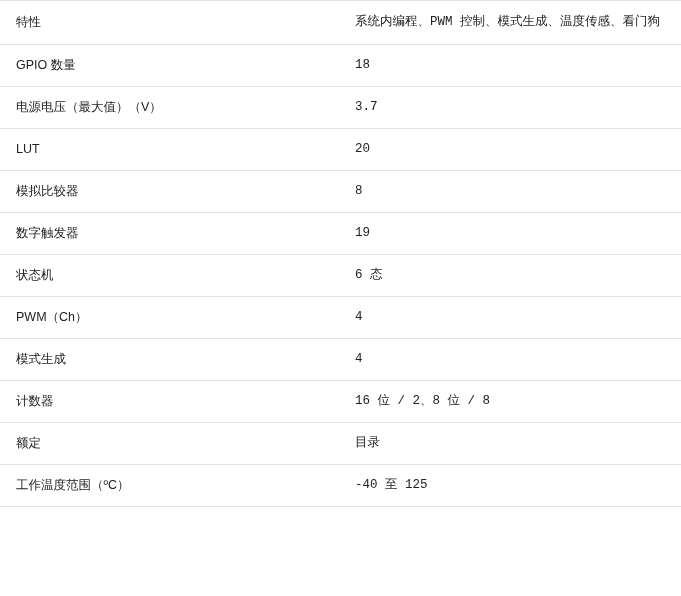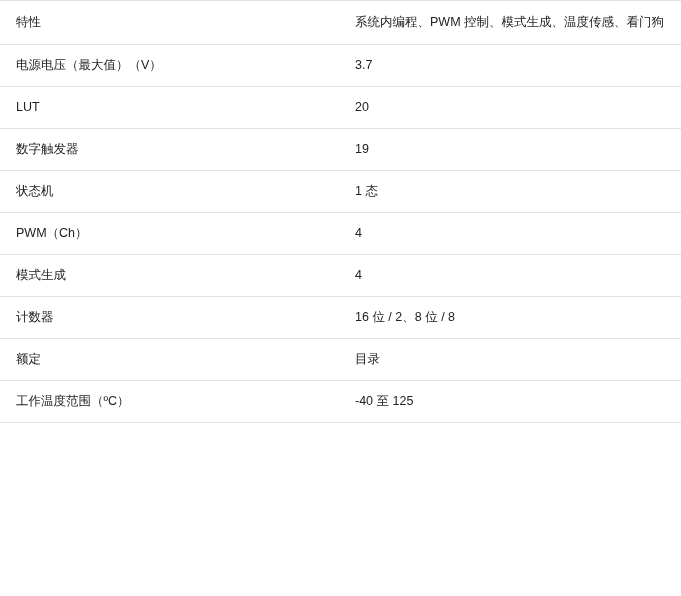--- a/index.html
+++ b/index.html
@@ -34,50 +34,59 @@
   }
   .spec-table td.cell-label {
     width: 355px;
     padding-left: 16px;
     box-sizing: border-box;
   }
   .spec-table td.cell-value {
     width: 326px;
     padding-right: 16px;
     box-sizing: border-box;
+    font-family: Liberation Mono, monospace;
   }
   .row-tall td {
     padding-top: 12px;
     padding-bottom: 12px;
   }
 </style>
 </head>
 <body>
 
 <table class="spec-table">
   <tbody>
     <tr class="row-tall">
       <td class="cell-label">特性</td>
       <td class="cell-value">系统内编程、PWM 控制、模式生成、温度传感、看门狗</td>
     </tr>
     <tr>
+      <td class="cell-label">GPIO 数量</td>
+      <td class="cell-value">18</td>
+    </tr>
+    <tr>
       <td class="cell-label">电源电压（最大值）（V）</td>
       <td class="cell-value">3.7</td>
     </tr>
     <tr>
       <td class="cell-label">LUT</td>
       <td class="cell-value">20</td>
     </tr>
     <tr>
+      <td class="cell-label">模拟比较器</td>
+      <td class="cell-value">8</td>
+    </tr>
+    <tr>
       <td class="cell-label">数字触发器</td>
       <td class="cell-value">19</td>
     </tr>
     <tr>
       <td class="cell-label">状态机</td>
-      <td class="cell-value">1 态</td>
+      <td class="cell-value">6 态</td>
     </tr>
     <tr>
       <td class="cell-label">PWM（Ch）</td>
       <td class="cell-value">4</td>
     </tr>
     <tr>
       <td class="cell-label">模式生成</td>
       <td class="cell-value">4</td>
     </tr>
     <tr>

